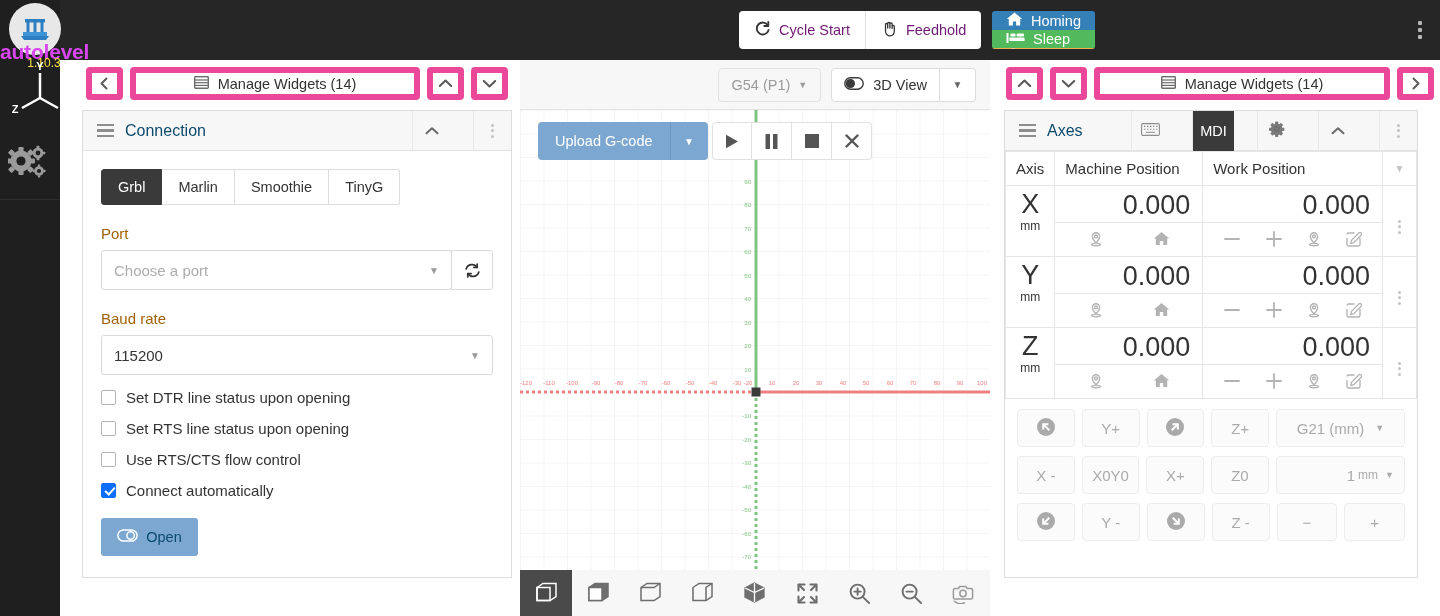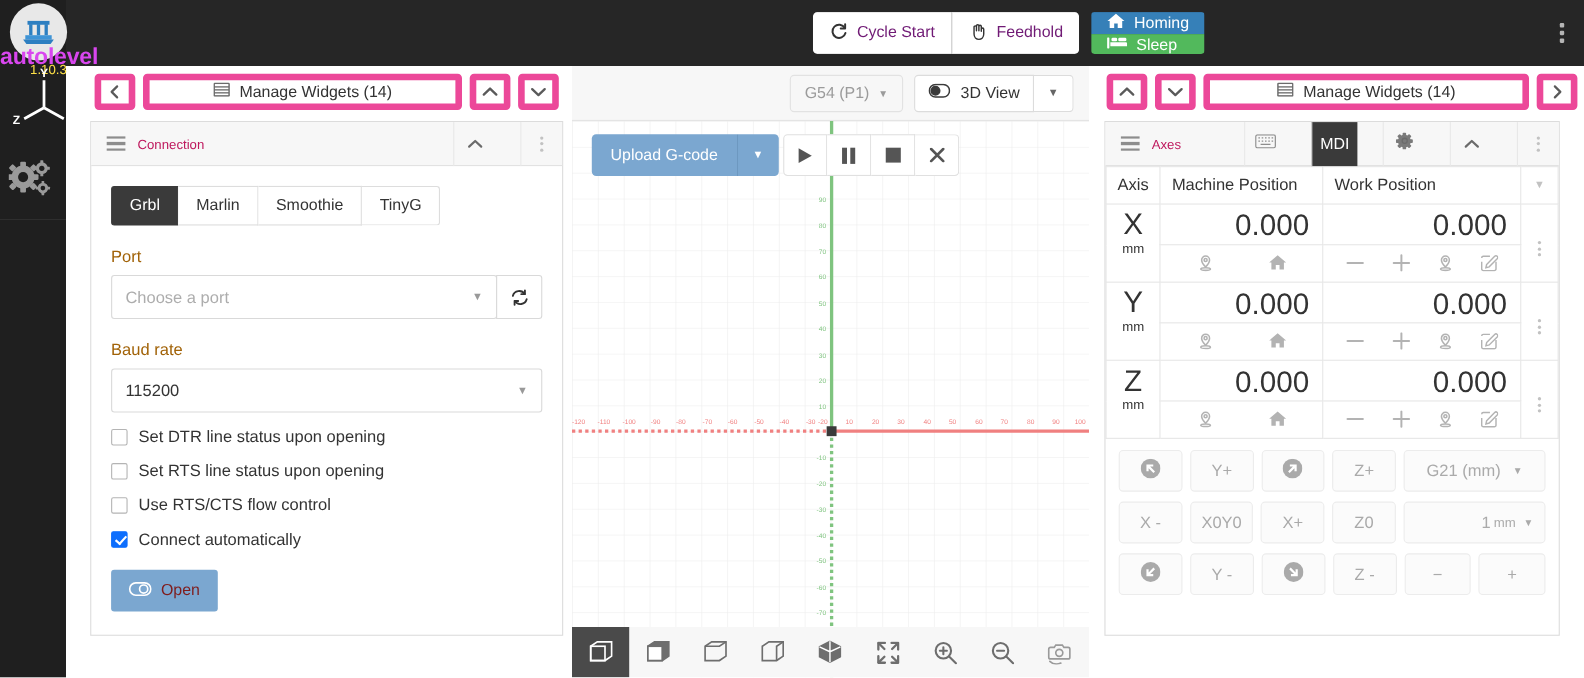--- a/index.html
+++ b/index.html
@@ -73,21 +73,21 @@
   }
   .navbtn.wide { flex: 1; gap: 9px; color: #333; }
 
   .widget { position: absolute; background: #fff; border: 1px solid #dcdcdc; }
   .wg-head {
     height: 40px; background: #f7f7f7; border-bottom: 1px solid #e2e2e2;
     display: flex; align-items: center;
   }
   .wg-title {
     flex: 1; display: flex; align-items: center; gap: 11px;
-    padding-left: 14px; font-size: 12px; color: #be185d;
+    padding-left: 14px; font-size: 16px; color: #0c4a6e;
   }
   .wg-act {
     width: 38px; height: 40px; display: flex; align-items: center;
     justify-content: center; color: #6b6b6b; cursor: pointer;
     border-left: 1px solid #e8e8e8;
     margin-left: 23px;
   }
   .wg-act.dark { background: #3a3a3a; color: #fff; font-size: 14.5px; width: 42px; }
   .hamburger { display: inline-flex; flex-direction: column; gap: 3px; }
   .hamburger i { display: block; width: 17px; height: 2.5px; background: #8d8d8d; }
@@ -126,21 +126,21 @@
   }
   .ckbox.on { background: #0d6efd; border-color: #0d6efd; position: relative; }
   .ckbox.on::after {
     content: ""; position: absolute; left: 4.5px; top: 1px;
     width: 4px; height: 8px; border: solid #fff;
     border-width: 0 2px 2px 0; transform: rotate(42deg);
   }
   .cklabel { font-size: 15px; color: #333; }
   .openbtn {
     margin-top: 19px; height: 38px; width: 97px; background: #7ba7d0;
-    border: none; border-radius: 3px; color: #7f1d1d; font-size: 14.5px;
+    border: none; border-radius: 3px; color: #0c4a6e; font-size: 14.5px;
     display: flex; align-items: center; justify-content: center; gap: 8px;
     cursor: pointer;
   }
 
   
   #center { position: absolute; left: 520px; top: 60px; width: 470px; height: 556px; background: #fff; }
   .vz-top {
     position: absolute; left: 0; top: 0; width: 470px; height: 50px;
     background: #f7f7f7; border-bottom: 1px solid #e4e4e4;
     display: flex; align-items: center; justify-content: flex-end;

